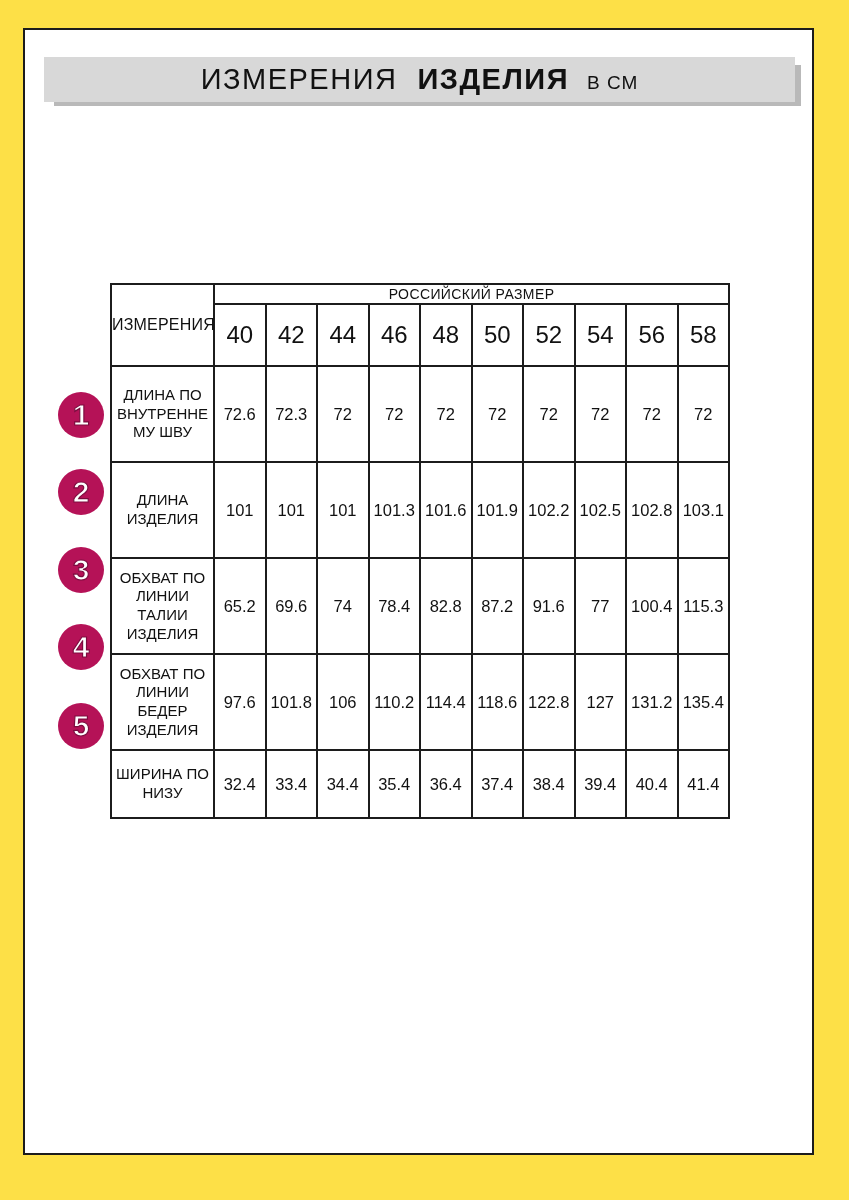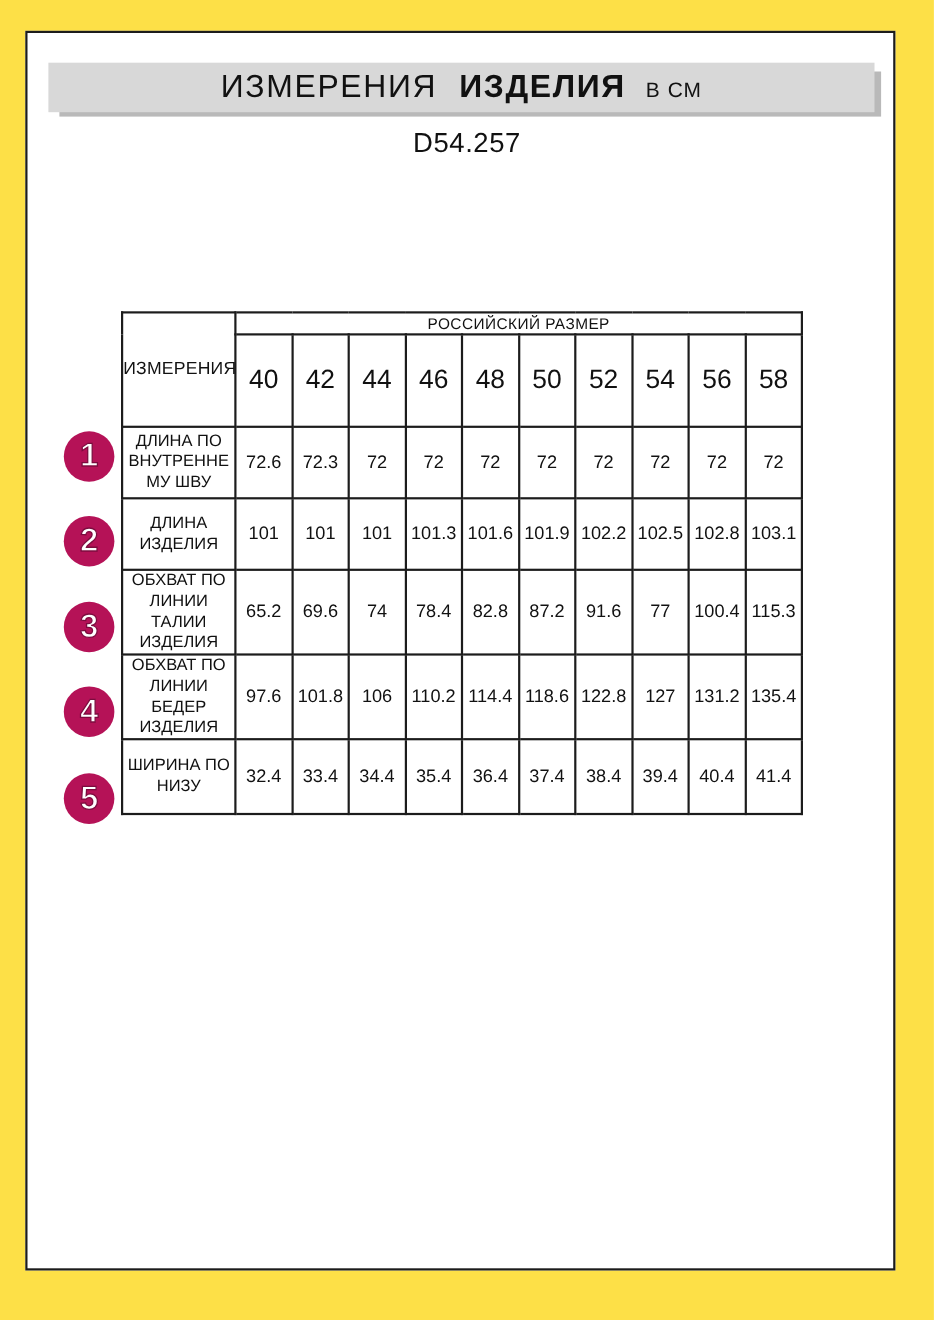--- a/index.html
+++ b/index.html
@@ -31,22 +31,22 @@
     position:absolute;left:110px;top:283px;width:618px;
     border-collapse:collapse;table-layout:fixed;
   }
   table.size-table th,table.size-table td{
     border:2px solid #1c1c1c;padding:0;text-align:center;vertical-align:middle;
     background:#ffffff;font-weight:400;
   }
   col.c-label{width:103px;}
   col.c-size{width:51.5px;}
   tr.r-group{height:20px;}
-  tr.r-sizes{height:84px;padding-left:20px;}
-  tr.r-data{height:65px;}
+  tr.r-sizes{height:62px;padding-left:20px;}
+  tr.r-data{height:96px;}
   tr.r-data.last{height:68px;}
   .corner-cell{font-size:16px;letter-spacing:0.2px;}
   .group-cell{font-size:14px;letter-spacing:0.4px;line-height:18px;}
   .size-cell{font-size:24px;font-weight:800;}
   .label-cell{font-size:15px;line-height:1.25;white-space:pre-line;}
   .value-cell{font-size:16.5px;}
   .badge{
     position:absolute;left:58px;width:46px;height:46px;border-radius:50%;
     display:flex;align-items:center;justify-content:center;
     color:#ffffff;font-size:30px;font-weight:800;
@@ -62,21 +62,20 @@
 
 <div class="stage">
   <div class="page-border"></div>
 
   <div class="title-bar">
     <span class="w1">ИЗМЕРЕНИЯ</span>
     <span class="w2">ИЗДЕЛИЯ</span>
     <span class="unit">В СМ</span>
   </div>
 
-  <div class="model">D54.257</div>
 
 
   <table class="size-table">
     <colgroup>
       <col class="c-label">
       <col class="c-size">
         <col class="c-size">
         <col class="c-size">
         <col class="c-size">
         <col class="c-size">

